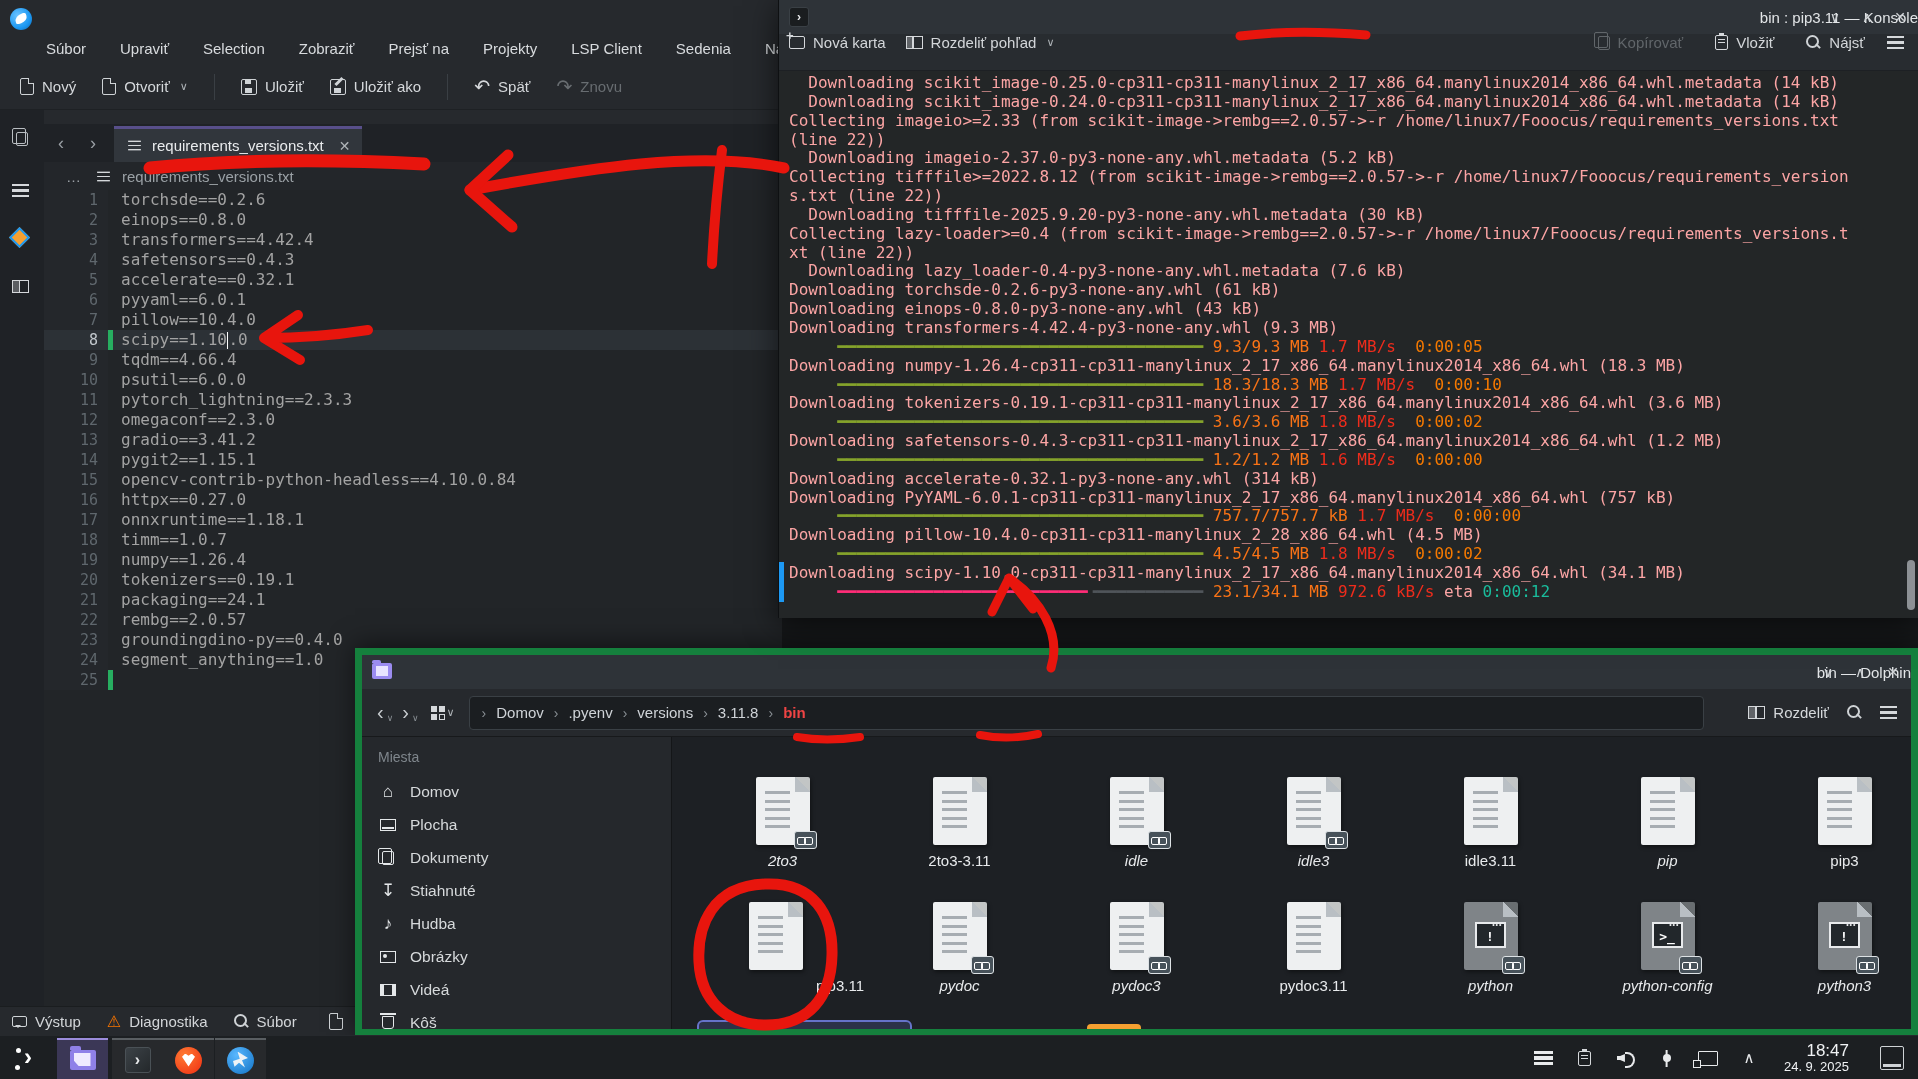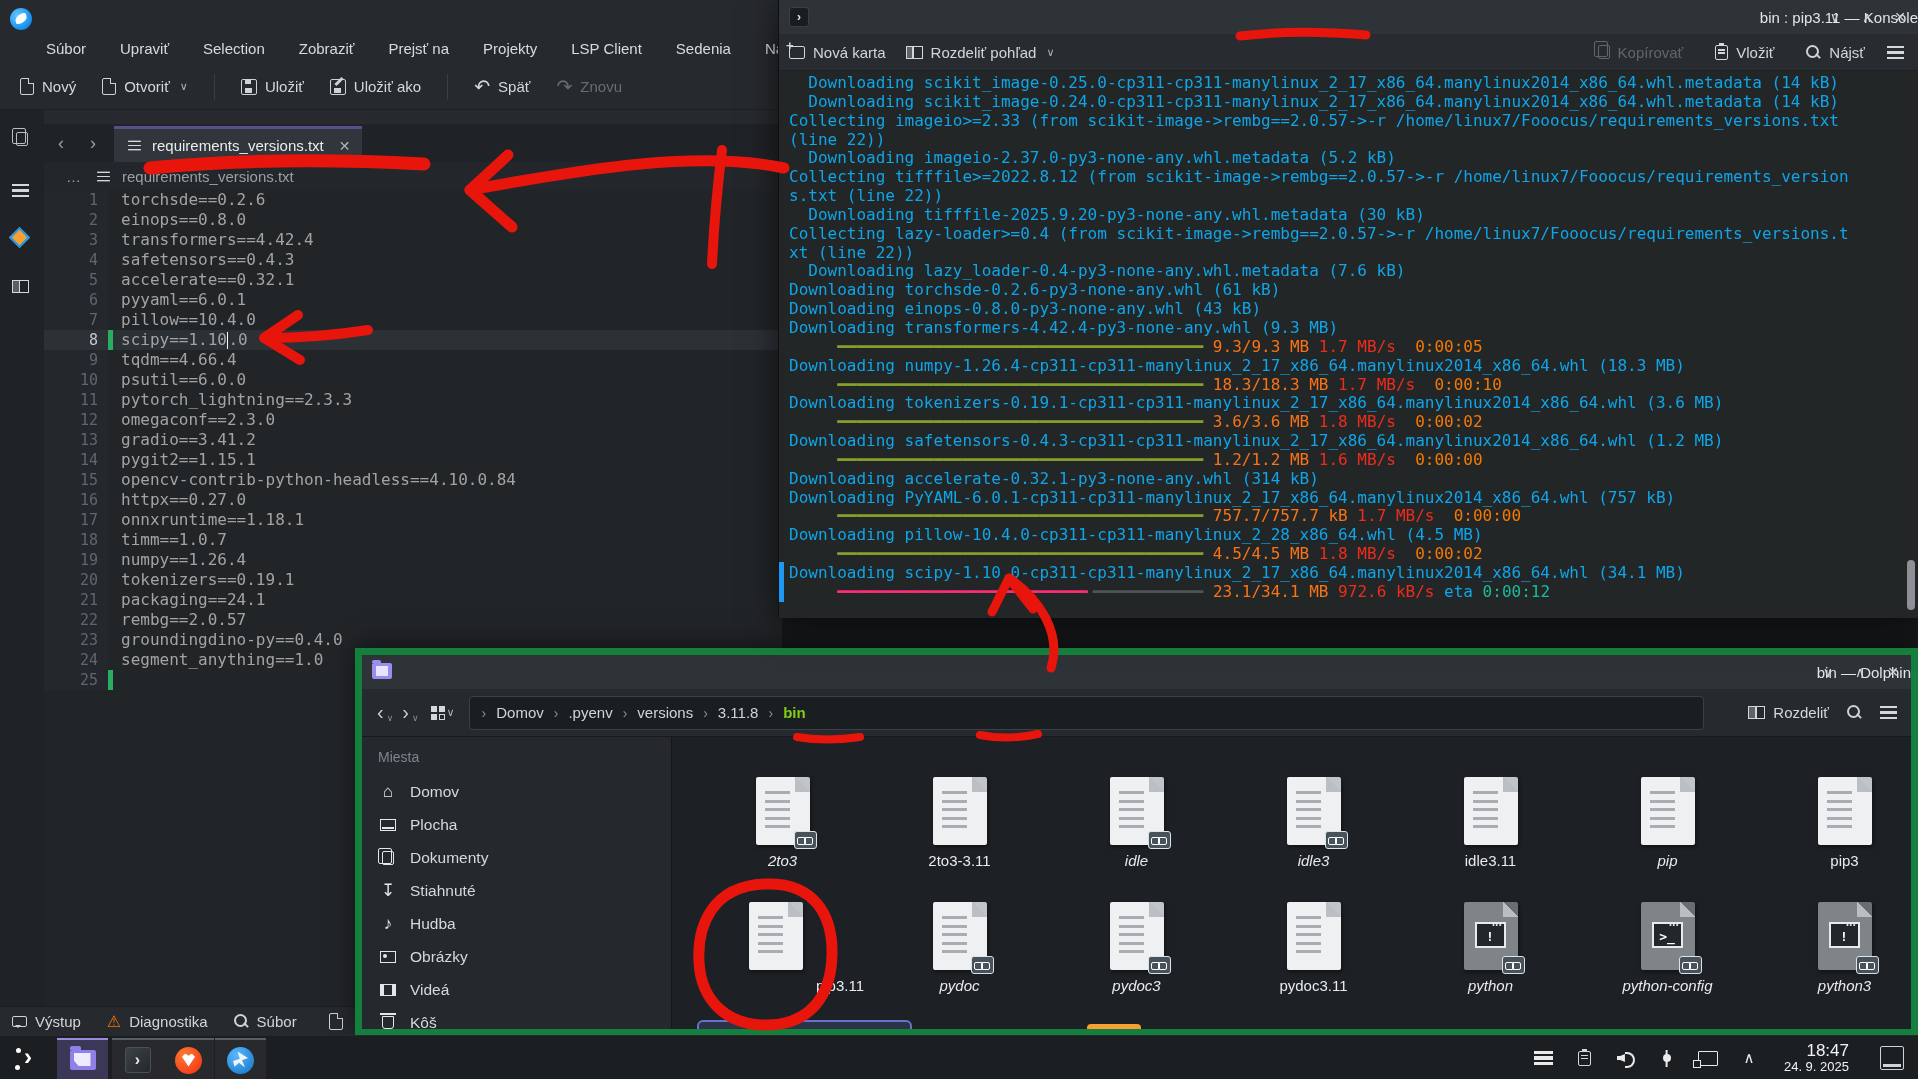--- a/index.html
+++ b/index.html
@@ -102,28 +102,28 @@
     border-left:1px solid #0e1012; box-shadow:0 6px 30px rgba(0,0,0,.6); }
   .titlebar{ position:absolute; left:0; top:0; width:100%; height:34px; background:#2e3338;
     display:flex; align-items:center; color:#e2e5e7; font-size:15px; }
   .titlebar .ttl{ position:absolute; width:100%; text-align:right; }
   .winbtns{ position:absolute; right:12px; top:0; height:34px; display:flex; gap:22px; align-items:center;
     color:#cfd3d6; font-size:14px; z-index:2; }
   .kons-appicon{ position:absolute; left:10px; top:7px; width:20px; height:20px; background:#1a1d1f;
     border:1px solid #3a4045; border-radius:3px; color:#e8eaec; font-size:12px; text-align:center;
     line-height:18px; font-weight:bold; }
   .ktoolbar2{ position:absolute; left:0; top:34px; width:100%; height:37px; background:#282c30;
-    border-bottom:1px solid #1d2024; display:flex; align-items:center; color:#d3d6d9; font-size:15px; }
+    border-bottom:1px solid #1d2024; display:flex; align-items:flex-start; color:#d3d6d9; font-size:15px; }
   .ktoolbar2 .grp{ display:flex; align-items:center; gap:8px; padding:0 10px; }
   .ktoolbar2 .right{ margin-left:auto; display:flex; align-items:center; gap:12px; padding-right:14px; }
   .ktoolbar2 .dis{ color:#61666a; }
   .term{ position:absolute; left:10px; top:74px; }
   .tline{ height:18.85px; font-size:16px; line-height:18.85px; white-space:pre;
     font-family:"DejaVu Sans Mono", monospace; }
-  .c-f{ color:#0ea5e9; } .c-g{ color:#f97316; } .c-r{ color:#ee2c1c; } .c-o{ color:#f57900; }
+  .c-f{ color:#fca5a5; } .c-g{ color:#f97316; } .c-r{ color:#ee2c1c; } .c-o{ color:#f57900; }
   .c-t{ color:#1abc9c; } .c-bg{ color:#85a32b; } .c-bp{ color:#ff2d78; } .c-bd{ color:#50555a; }
   .newout{ position:absolute; left:0; top:562px; width:5px; height:40px; background:#1d99f3; }
   .kscroll{ position:absolute; right:3px; top:72px; bottom:8px; width:8px; }
   .kscroll .thumb{ position:absolute; bottom:0; width:8px; height:50px; background:#8d9195; border-radius:4px; }
 
   
   #dolphin{ left:355px; top:648px; width:1563px; height:388px; background:#1d2024; z-index:2;
     border:7px solid #15803d; box-shadow:0 -4px 24px rgba(0,0,0,.5); }
   .dolph-appicon{ position:absolute; left:10px; top:8px; width:20px; height:16px; background:#9b8cf0;
     border-radius:2px; }
@@ -131,21 +131,21 @@
     background:#9b8cf0; border-radius:2px 2px 0 0; }
   .dolph-appicon::after{ content:""; position:absolute; left:4px; top:3px; width:12px; height:10px; background:#e8e4ff; }
   .dtoolbar{ position:absolute; left:0; top:34px; width:100%; height:48px; background:#26292d;
     border-bottom:1px solid #17191b; display:flex; align-items:center; color:#d5d8db; }
   .navbtn{ font-size:20px; color:#c9cdd1; padding:0 7px; }
   .navcaret{ font-size:9px; color:#8a9095; margin:10px 2px 0 -4px; }
   .crumbbar{ margin-left:14px; width:1235px; height:34px; background:#1b1e21; border:1px solid #3a4045;
     border-radius:4px; display:flex; align-items:center; padding:0 12px; gap:10px; font-size:15px; }
   .crumb-sep{ color:#8a9095; font-size:14px; }
   .crumb{ color:#cfd3d7; }
-  .crumb.last{ color:#84cc16; font-weight:bold; }
+  .crumb.last{ color:#ef4444; font-weight:bold; }
   .dtb-right{ margin-left:auto; display:flex; align-items:center; gap:18px; padding-right:14px; font-size:15px; }
   .dcontent{ position:absolute; left:0; top:82px; right:0; bottom:0; }
   .places{ position:absolute; left:0; top:0; width:310px; height:100%; background:#25282c;
     border-right:1px solid #141618; padding:12px 0 0 16px; }
   .places h4{ color:#7f868c; font-size:14px; font-weight:normal; margin-bottom:10px; }
   .place{ display:flex; align-items:center; gap:12px; height:33px; color:#d6d9db; font-size:15.5px; }
   .pi{ width:20px; display:inline-flex; justify-content:center; color:#e4e7e9; font-size:17px; }
   .pib{ width:16px; height:12px; border:1.6px solid #e4e7e9; position:relative; }
   .pi-desktop .pib::after{ content:""; position:absolute; left:1px; bottom:1px; right:1px; height:2px; background:#e4e7e9; }
   .pi-docs .pib{ width:12px; height:14px; border-radius:2px; }

